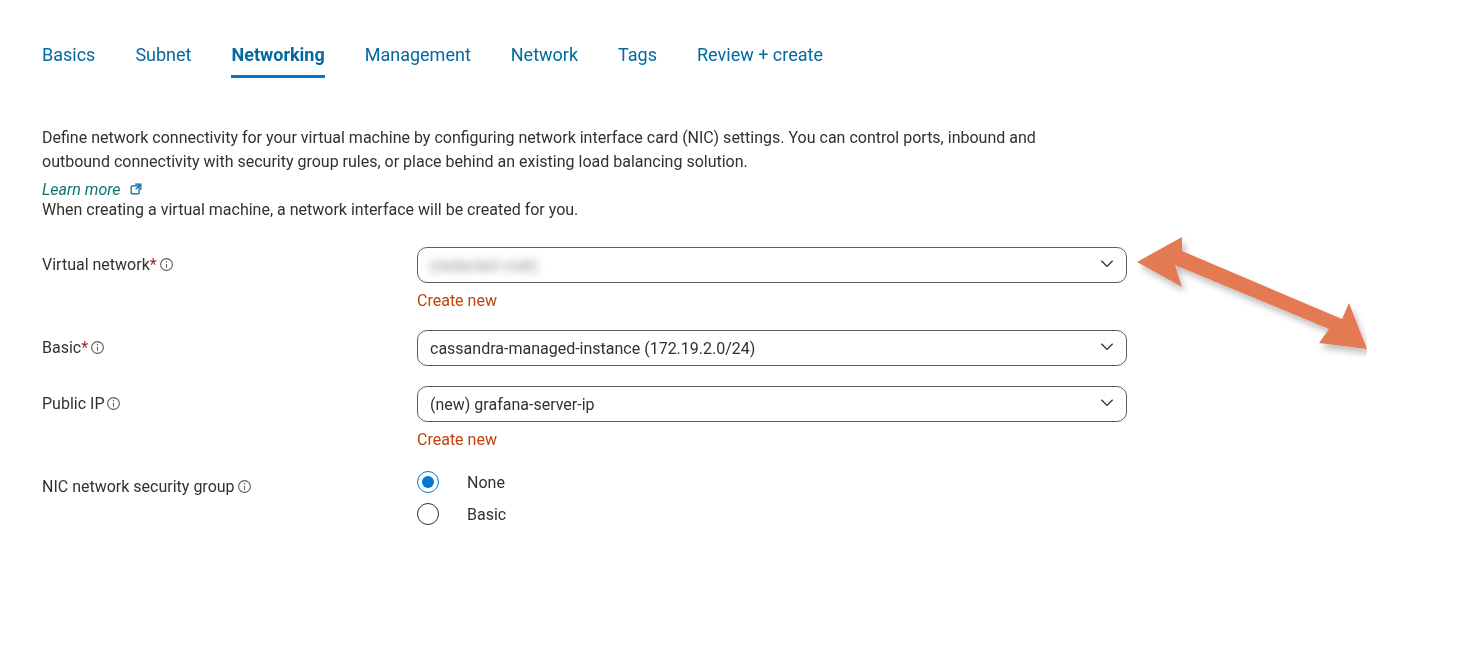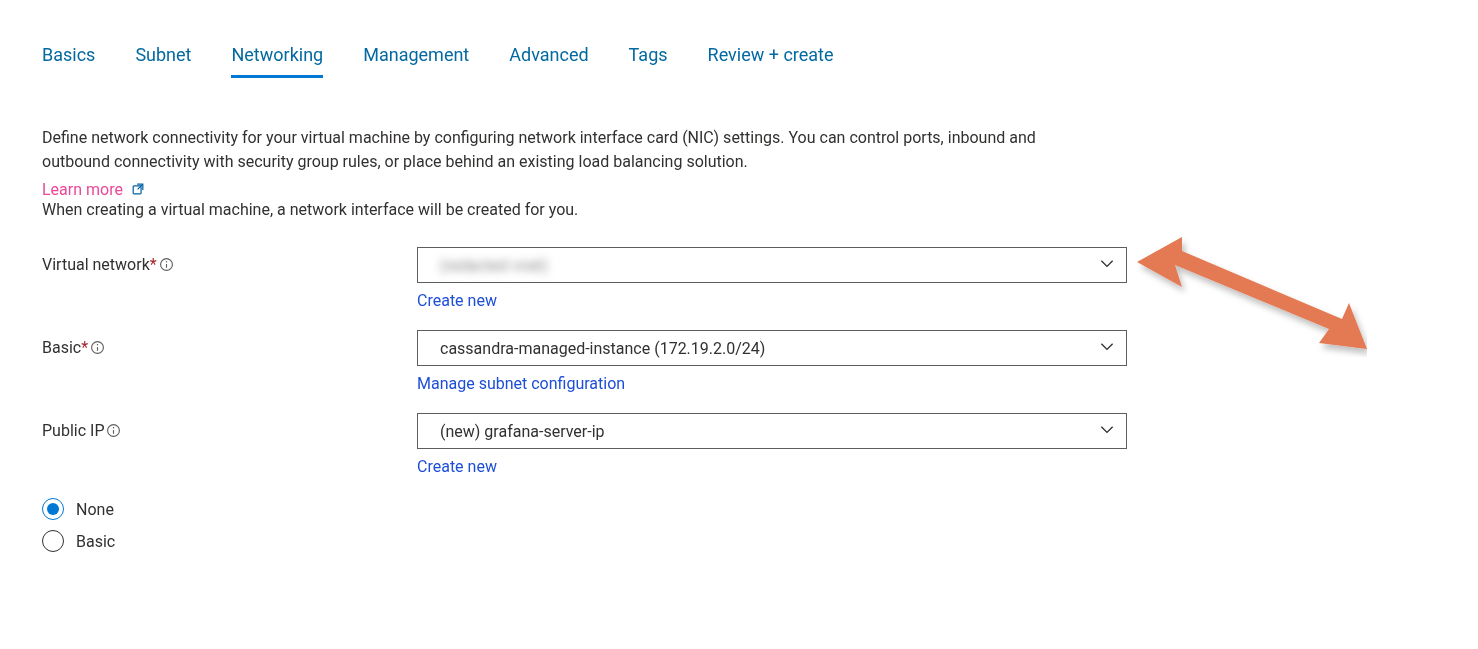--- a/index.html
+++ b/index.html
@@ -22,34 +22,35 @@
     gap: 40px;
     margin-bottom: 28px;
   }
   .tab {
     font-size: 18px;
     color: #0369a1;
     padding: 4px 0 10px 0;
     cursor: pointer;
   }
   .tab.active {
-    font-weight: 400;
+    font-weight: 700;
     border-bottom: 3px solid #0078d4;
   }
   .intro {
     font-size: 16px;
     line-height: 1.5;
     max-width: 1060px;
     margin-bottom: 6px;
     margin-top: 48px;
   }
   a.link {
-    color: #ec4899;
+    color: #0f766e;
     text-decoration: none;
     font-size: 16px;
+    font-style: italic;
   }
   .ext-icon {
     display: inline-block;
     margin-left: 4px;
     vertical-align: -1px;
   }
   h3.section-title {
     font-size: 18px;
     font-weight: 600;
     margin: 36px 0 10px 0;
@@ -80,23 +81,23 @@
     margin-left: 2px;
   }
   .form-control-col {
     width: 710px;
     position: relative;
   }
   .select {
     width: 100%;
     height: 36px;
     border: 1px solid #605e5c;
-    border-radius: 0;
+    border-radius: 10px;
     background: #ffffff;
-    padding: 0 38px 0 22px;
+    padding: 0 38px 0 12px;
     font-size: 16px;
     color: #323130;
     display: flex;
     align-items: center;
     cursor: pointer;
     position: relative;
   }
   .select .chev {
     position: absolute;
     right: 10px;
@@ -104,34 +105,34 @@
     transform: translateY(-50%);
   }
   .select .blurred {
     filter: blur(4px);
     color: #888;
   }
   .sublink {
     margin-top: 8px;
   }
   .sublink a {
-    color: #1d4ed8;
+    color: #c2410c;
     text-decoration: none;
     font-size: 16px;
   }
   .radio-group {
     display: flex;
     flex-direction: column;
     gap: 10px;
     padding-top: 2px;
   }
   .radio-item {
     display: flex;
     align-items: center;
-    gap: 12px;
+    gap: 28px;
     cursor: pointer;
   }
   .radio-outer {
     width: 22px;
     height: 22px;
     border: 1px solid #323130;
     border-radius: 50%;
     display: flex;
     align-items: center;
     justify-content: center;
@@ -160,21 +161,21 @@
 </head>
 <body>
 
 <div class="page">
 
   <div class="tabs">
     <div class="tab">Basics</div>
     <div class="tab">Subnet</div>
     <div class="tab active">Networking</div>
     <div class="tab">Management</div>
-    <div class="tab">Advanced</div>
+    <div class="tab">Network</div>
     <div class="tab">Tags</div>
     <div class="tab">Review + create</div>
   </div>
 
   <div class="intro">Define network connectivity for your virtual machine by configuring network interface card (NIC) settings. You can control ports, inbound and outbound connectivity with security group rules, or place behind an existing load balancing solution.</div>
   <a href="#" class="link">
     <span>Learn more</span>
     <span class="ext-icon">
       <svg width="14" height="14" viewBox="0 0 16 16" fill="none" stroke="#0062a3" stroke-width="1.4">
         <rect x="2.5" y="4.5" width="9" height="9" rx="1"></rect>
@@ -239,23 +240,20 @@
     </div>
     <div class="form-control-col">
       <div class="select">
         <span>cassandra-managed-instance (172.19.2.0/24)</span>
         <span class="chev">
           <svg width="18" height="18" viewBox="0 0 16 16" fill="none" stroke="#323130" stroke-width="1.2">
               <path d="M3 6 L8 11 L13 6"></path>
             </svg>
         </span>
       </div>
-      <div class="sublink">
-        <a href="#">Manage subnet configuration</a>
-      </div>
     </div>
   </div>
 
   
   <div class="form-row">
     <div class="form-label">
       <span>Public IP</span>
       <span class="info-icon">
         <svg width="15" height="15" viewBox="0 0 16 16" fill="none" stroke="#605e5c" stroke-width="1.2">
           <circle cx="8" cy="8" r="6.3"></circle>
@@ -274,20 +272,30 @@
         </span>
       </div>
       <div class="sublink">
         <a href="#">Create new</a>
       </div>
     </div>
   </div>
 
   
   <div class="form-row">
+    <div class="form-label">
+      <span>NIC network security group</span>
+      <span class="info-icon">
+        <svg width="15" height="15" viewBox="0 0 16 16" fill="none" stroke="#605e5c" stroke-width="1.2">
+          <circle cx="8" cy="8" r="6.3"></circle>
+          <circle cx="8" cy="5" r="0.8" fill="#605e5c" stroke="none"></circle>
+          <path d="M8 7.5 V11.5"></path>
+        </svg>
+      </span>
+    </div>
     <div class="form-control-col">
       <div class="radio-group">
         <div class="radio-item selected">
           <span class="radio-outer">
               <span class="radio-inner"></span>
             </span>
           <span class="radio-label">None</span>
         </div>
         <div class="radio-item">
           <span class="radio-outer">

